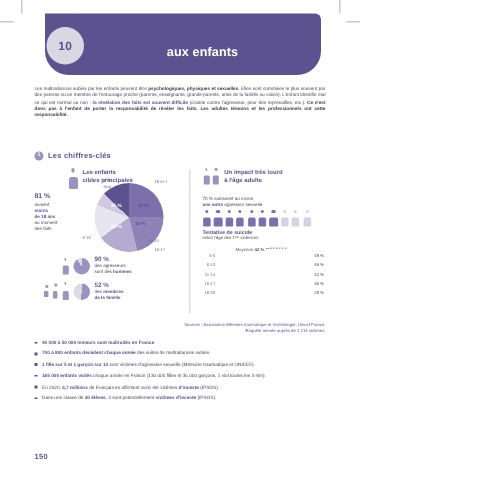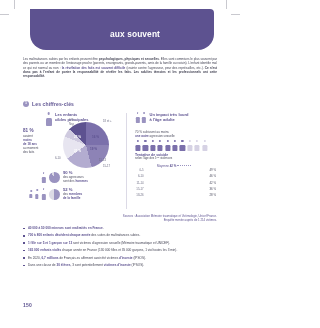--- a/index.html
+++ b/index.html
@@ -188,22 +188,23 @@
 
 <div class="crop v" style="left:14px;top:0;"></div>
 <div class="crop h" style="left:0;top:14px;"></div>
 <div class="crop v" style="left:226px;top:0;"></div>
 <div class="crop h" style="left:231px;top:14px;"></div>
 
 <div class="header-wrap">
   <div class="header-band"></div>
   <div class="header-title">
     <br>
-    <span>aux souvent</span>
-  </div>
+    <span>aux enfants</span>
+  </div>
+  <div class="chapter-badge">10</div>
 </div>
 
 <p class="intro"><span>Les maltraitances subies par les enfants peuvent être </span><b>psychologiques, physiques et sexuelles</b><span>. Elles sont commises le plus souvent par des parents ou un membre de l'entourage proche (parents, enseignants, grands-parents, amis de la famille ou voisin). L'enfant identifie mal ce qui est normal ou non : </span><b class="hl">la révélation des faits est souvent difficile</b><span> (crainte contre l'agresseur, peur des représailles, etc.). </span><b>Ce n'est donc pas à l'enfant de porter la responsabilité de révéler les faits. Les adultes témoins et les professionnels ont cette responsabilité.</b></p>
 
 <div class="sec-head">
   <span class="sec-badge">1</span>
   <span class="sec-title">Les chiffres-clés</span>
 </div>
 
 <div class="info">

